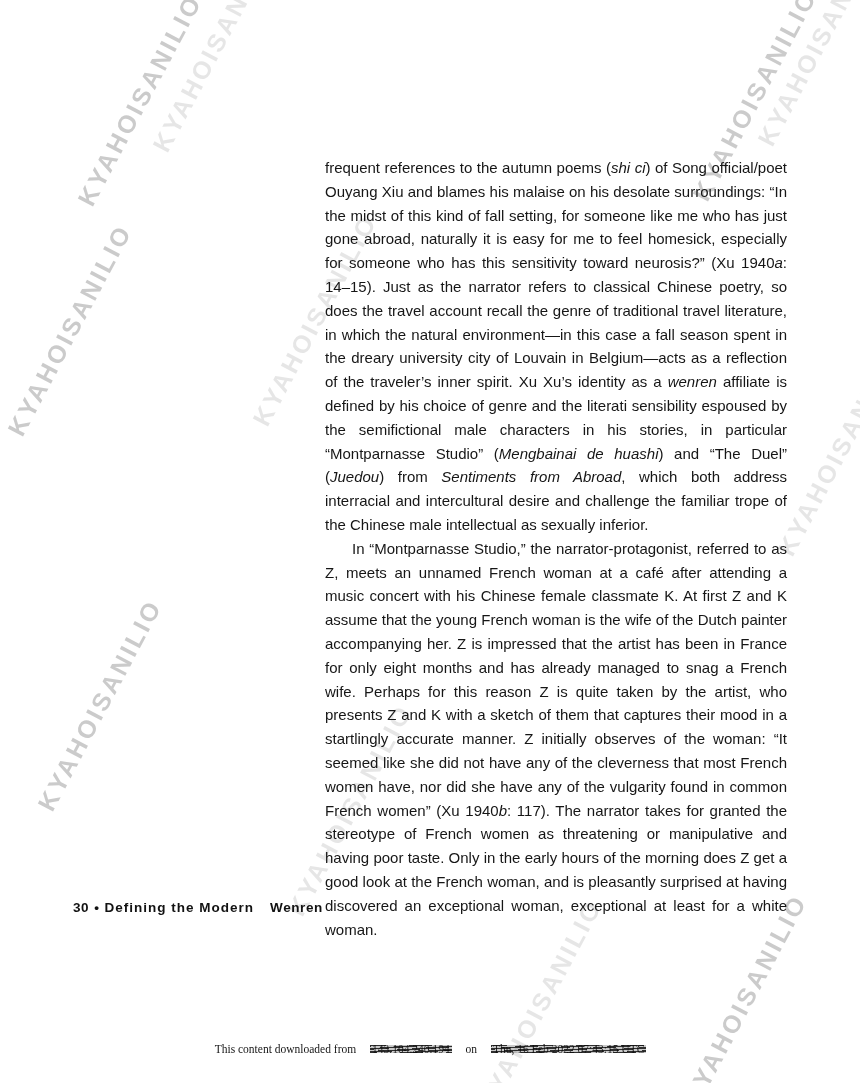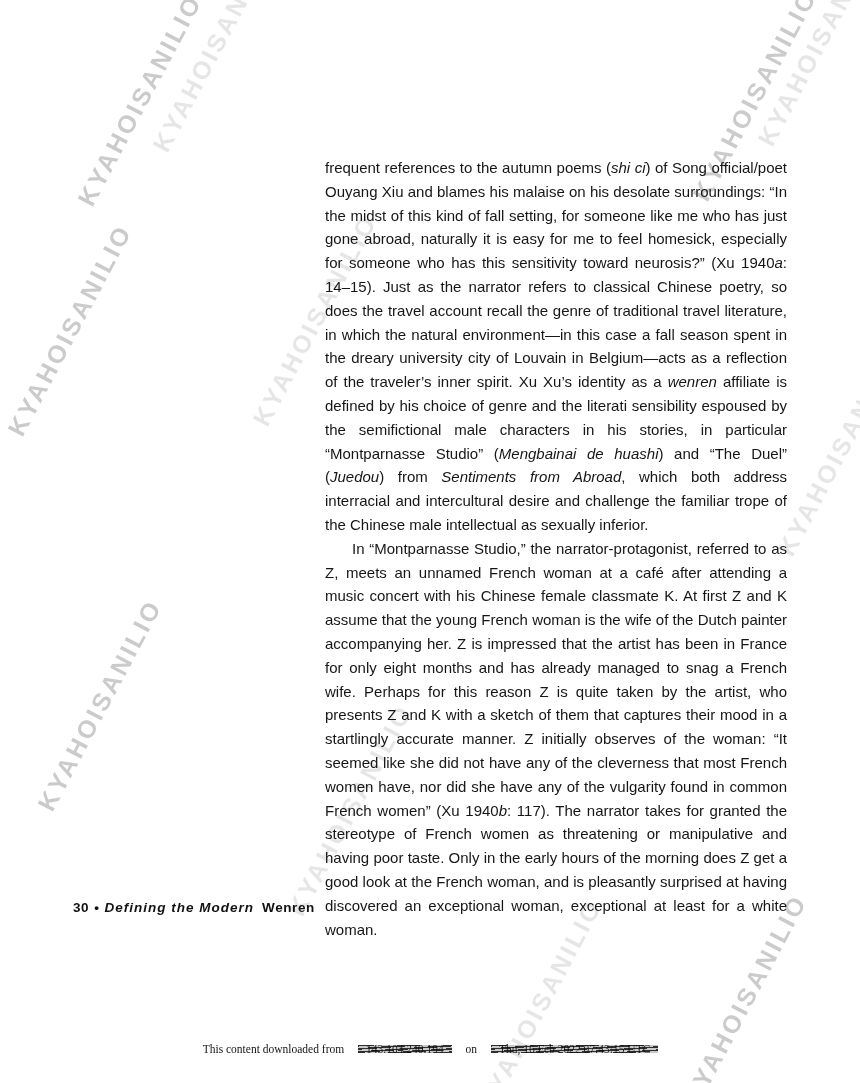--- a/index.html
+++ b/index.html
@@ -44,34 +44,34 @@
   
   .running-foot {
     position:absolute;
     left:73px; top:900px;
     font-size:13.5px;
     font-weight:bold;
     letter-spacing:0.6px;
     color:#121212;
   }
   .running-foot .sep { margin:0 5px; }
-  .running-foot .ital { font-style:italic; margin-right:8px; letter-spacing:1px; }
+  .running-foot .ital { margin-right:16px; letter-spacing:1px; }
 
   
   .jstor-note {
     position:absolute;
     left:0; right:0; top:1041px;
     text-align:center;
     font-family:"Liberation Serif", serif;
     font-size:11.5px;
     line-height:17px;
     color:#151515;
   }
   .jl1 span { margin:0 6px; }
-  .redacted { position:relative; color:#2a2a2a; padding:0 7px; }
+  .redacted { position:relative; color:#2a2a2a; padding:0 1px; }
   .redacted::after {
     content:"";
     position:absolute;
     left:-1px; right:-1px; top:2px; height:8px;
     background:repeating-linear-gradient(
       176deg,
       rgba(10,10,10,0.85) 0px, rgba(10,10,10,0.85) 1.6px,
       rgba(40,40,40,0.25) 1.6px, rgba(40,40,40,0.25) 3.2px
     );
   }

